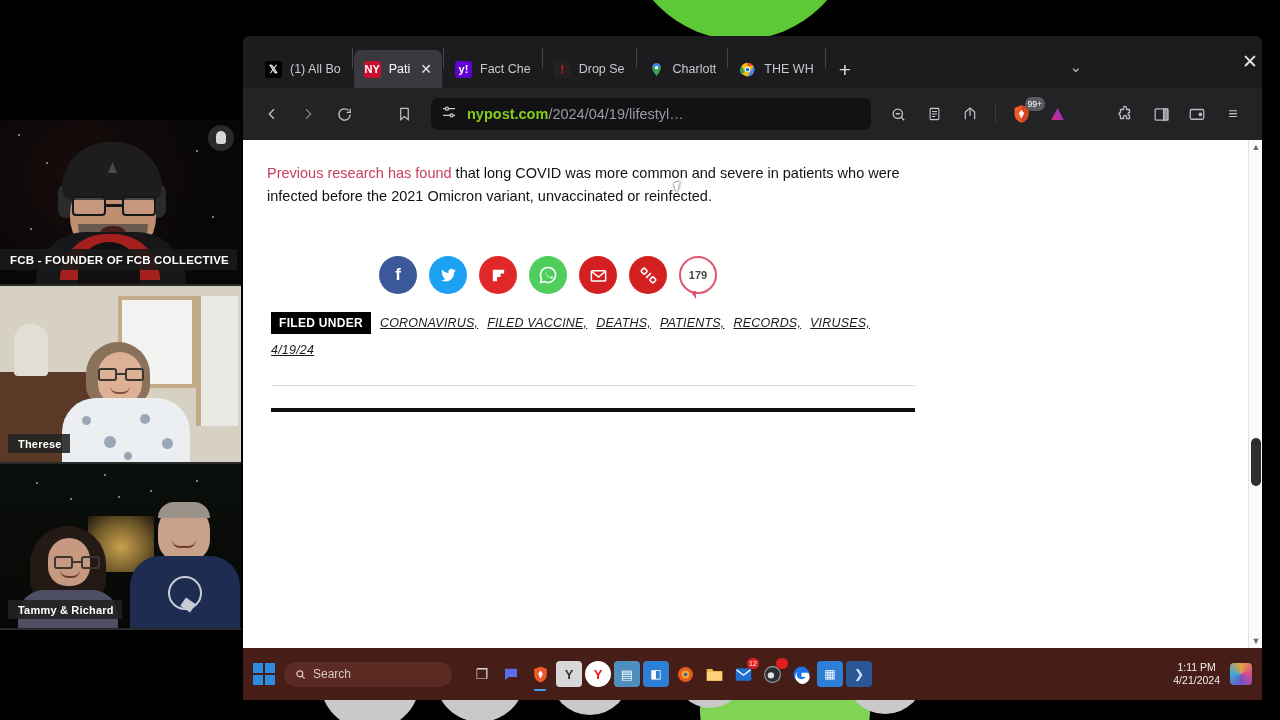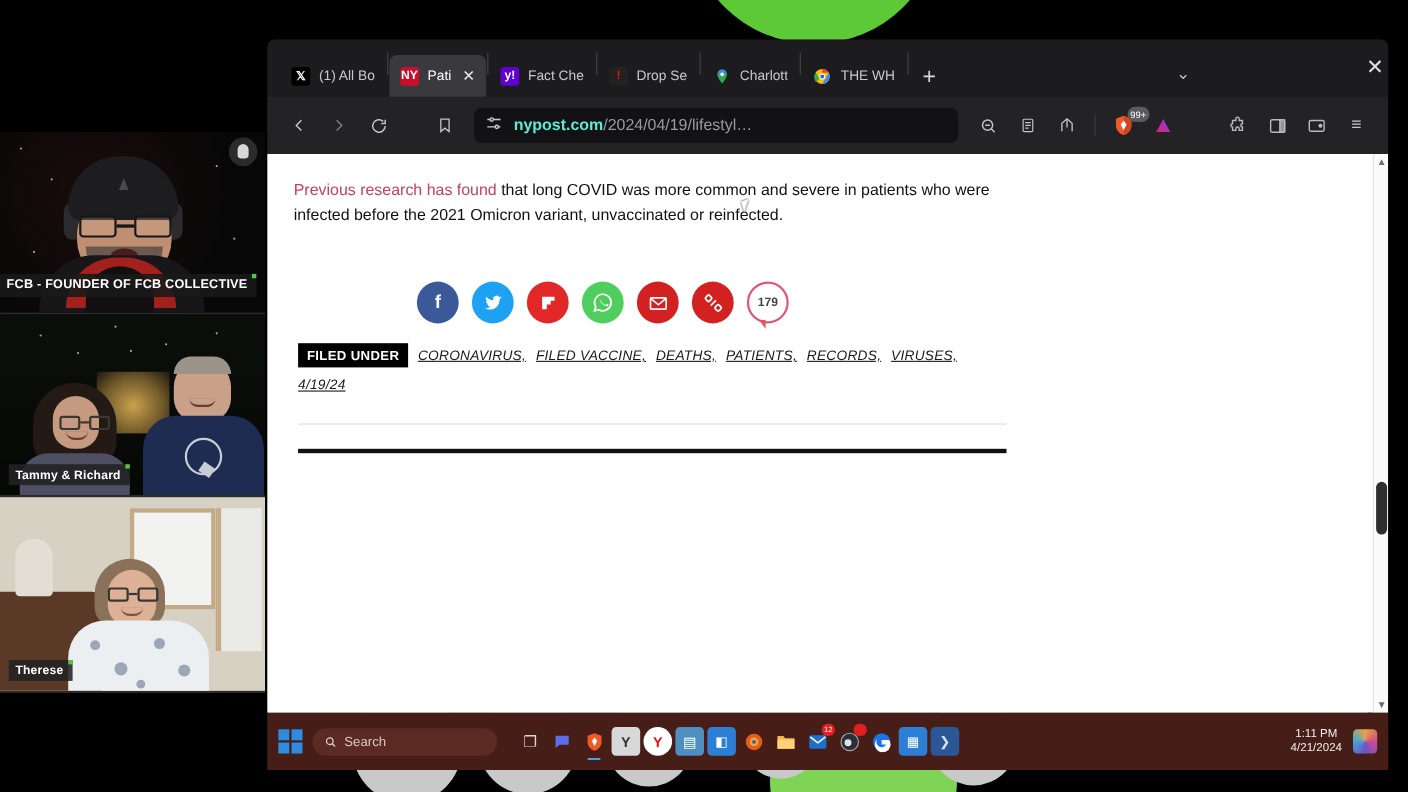--- a/index.html
+++ b/index.html
@@ -25,24 +25,23 @@
   #cams { position:absolute; left:0; top:120px; width:241px; height:510px; }
   .cam { position:relative; width:241px; overflow:hidden; background:#000;
          border-bottom:2px solid #2a2a2a; }
   .cam.c1 { height:166px; }
   .cam.c2 { height:166px; }
   .cam.c3 { height:178px; }
   .cam-video { position:absolute; inset:0; }
 
   .cam-label {
     position:absolute; left:8px; bottom:9px;
-    display:flex; align-items:flex-end;
+    display:flex; align-items:center;
     background:rgba(34,34,34,0.88);
     height:19px;
-    flex-direction:column;
   }
   .cam-label .bar { width:4px; background:#4ec93a; flex:0 0 4px; }
   .cam-label .txt {
     color:#fff; font-size:11px; font-weight:bold; letter-spacing:.2px;
     padding:0 8px 0 6px; display:flex; align-items:center; white-space:nowrap;
     font-family:"Liberation Sans", sans-serif;
   }
   .cam.c1 .cam-label { left:0; bottom:14px; background:rgba(26,26,26,0.9); height:21px;}
   .cam.c1 .cam-label .txt { font-size:11.5px; }
 
@@ -150,21 +149,21 @@
   #wclose { position:absolute; right:22px; top:52px; color:#e2e2e2; font-size:19px; line-height:1;}
 
   
   #toolbar { height:52px; display:flex; align-items:center; gap:6px; padding:0 14px;
              background:#232326; }
   .tbtn { width:30px; height:30px; border-radius:50%; display:flex; align-items:center;
           justify-content:center; color:#c4c4c9; flex:0 0 30px; }
   #omnibox { flex:1; height:32px; background:#121214; border-radius:7px; display:flex;
              align-items:center; gap:10px; padding:0 10px; margin:0 6px; min-width:0;}
   #url { font-size:14.5px; color:#9a9aa0; white-space:nowrap; overflow:hidden; flex:1;}
-  #url b { color:#5eead4; font-weight:bold; }
+  #url b { color:#84cc16; font-weight:bold; }
   .vline { width:1px; height:20px; background:#3a3a40; margin:0 4px; }
   .brave-shield { position:relative; width:24px; height:24px; }
   .shield-badge { position:absolute; right:-9px; top:-5px; min-width:20px; height:14px;
       background:#5a5a60; color:#fff; font-size:8.5px; border-radius:8px;
       display:flex; align-items:center; justify-content:center; padding:0 3px;}
 
   
   #viewport { height:508px; background:#fff; position:relative; overflow:hidden;
               display:flex; }
   #page { width:1000px; background:#fff; position:relative; }
@@ -291,20 +290,48 @@
         <div class="hood-red"></div>
         <div class="hood-red2"></div>
         <div class="logo-corner"></div>
       </div>
       <div class="cam-label">
         <div class="bar"></div>
         <div class="txt">FCB - FOUNDER OF FCB COLLECTIVE</div>
       </div>
     </div>
 
+    <div class="cam c3">
+      <div class="cam-video s3">
+        <div class="wall"></div>
+        <div class="window"></div>
+        <div class="window2"></div>
+        <div class="dresser"></div>
+        <div class="statue"></div>
+        <div class="w-hair"></div>
+        <div class="w-face"></div>
+        <div class="w-glass">
+            <i class="l"></i>
+            <i class="r"></i>
+            <b></b>
+          </div>
+        <div class="smile" style="left:110px;top:100px;border-color:#8a4f3e"></div>
+        <div class="w-body"></div>
+        <div class="floral" style="left:82px;top:130px;width:9px;height:9px"></div>
+        <div class="floral" style="left:104px;top:150px;width:12px;height:12px"></div>
+        <div class="floral" style="left:140px;top:128px;width:10px;height:10px"></div>
+        <div class="floral" style="left:162px;top:152px;width:11px;height:11px"></div>
+        <div class="floral" style="left:124px;top:166px;width:8px;height:8px"></div>
+      </div>
+      <div class="cam-label">
+        <div class="bar"></div>
+        <div class="txt">Therese</div>
+      </div>
+    </div>
+
     <div class="cam c2">
       <div class="cam-video s2">
         <div class="star" style="left:36px;top:18px"></div>
         <div class="star" style="left:104px;top:10px"></div>
         <div class="star" style="left:150px;top:26px"></div>
         <div class="star" style="left:196px;top:16px"></div>
         <div class="star" style="left:70px;top:34px"></div>
         <div class="star" style="left:118px;top:32px"></div>
         <div class="warm-panel"></div>
         <div class="p-hair"></div>
@@ -318,48 +345,20 @@
         <div class="p-body"></div>
         <div class="m-head"></div>
         <div class="m-hair"></div>
         <div class="smile" style="left:172px;top:76px;width:24px"></div>
         <div class="m-body"></div>
         <div class="m-logo"></div>
       </div>
       <div class="cam-label">
         <div class="bar"></div>
         <div class="txt">Tammy &amp; Richard</div>
-      </div>
-    </div>
-
-    <div class="cam c3">
-      <div class="cam-video s3">
-        <div class="wall"></div>
-        <div class="window"></div>
-        <div class="window2"></div>
-        <div class="dresser"></div>
-        <div class="statue"></div>
-        <div class="w-hair"></div>
-        <div class="w-face"></div>
-        <div class="w-glass">
-            <i class="l"></i>
-            <i class="r"></i>
-            <b></b>
-          </div>
-        <div class="smile" style="left:110px;top:100px;border-color:#8a4f3e"></div>
-        <div class="w-body"></div>
-        <div class="floral" style="left:82px;top:130px;width:9px;height:9px"></div>
-        <div class="floral" style="left:104px;top:150px;width:12px;height:12px"></div>
-        <div class="floral" style="left:140px;top:128px;width:10px;height:10px"></div>
-        <div class="floral" style="left:162px;top:152px;width:11px;height:11px"></div>
-        <div class="floral" style="left:124px;top:166px;width:8px;height:8px"></div>
-      </div>
-      <div class="cam-label">
-        <div class="bar"></div>
-        <div class="txt">Therese</div>
       </div>
     </div>
   </div>
 
   <div id="browser">
 
     <div id="tabstrip">
 
       <div class="tab">
         <span class="favicon fav-x">𝕏</span>

